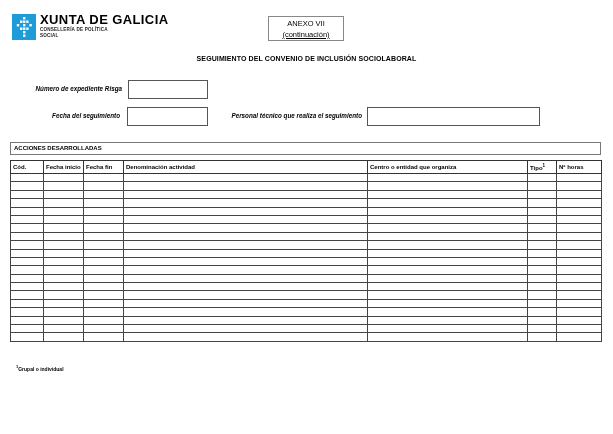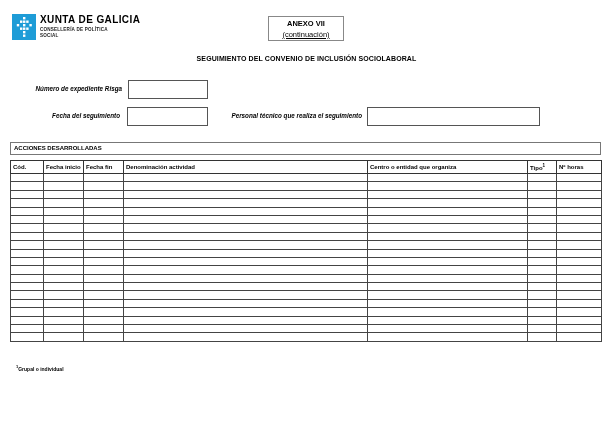--- a/index.html
+++ b/index.html
@@ -10,28 +10,28 @@
     color:#000;
     position:relative;
     overflow:hidden;
   }
   .page { position:absolute; left:0; top:0; width:613px; height:434px; background:#fff; }
 
   
   .logo { position:absolute; left:12px; top:14px; display:flex; gap:4px; }
   .logo-icon { width:24px; height:26px; display:block; }
   .logo-text { padding-top:1px; }
-  .org-name { font-size:10px; font-weight:bold; letter-spacing:0.4px; line-height:10px; white-space:nowrap; }
+  .org-name { font-size:13px; font-weight:bold; letter-spacing:0.4px; line-height:10px; white-space:nowrap; }
   .dept { font-size:4.6px; font-weight:bold; color:#222; line-height:5.6px; letter-spacing:0.2px; margin-top:2px; width:70px; }
 
   .annex-box {
     position:absolute; left:268px; top:16px; width:76px; height:25px;
     border:1px solid #888; text-align:center; font-size:7.5px; line-height:11px; padding-top:1px;
   }
-  .annex-box .t1 { font-weight:bold; display:block; }
+  .annex-box .t1 { font-weight:normal; display:block; }
   .annex-box .t2 { display:block;text-decoration:underline; }
 
   .doc-title {
     position:absolute; top:55px; left:0; width:613px;
     text-align:center; font-size:7px; font-weight:bold; letter-spacing:0.1px;
   }
 
   
   .field-label { position:absolute; font-size:6.3px; font-weight:bold; font-style:italic; text-align:right; line-height:7px; }
   .lbl-exp  { left:18px;  top:85px;  width:104px; }

